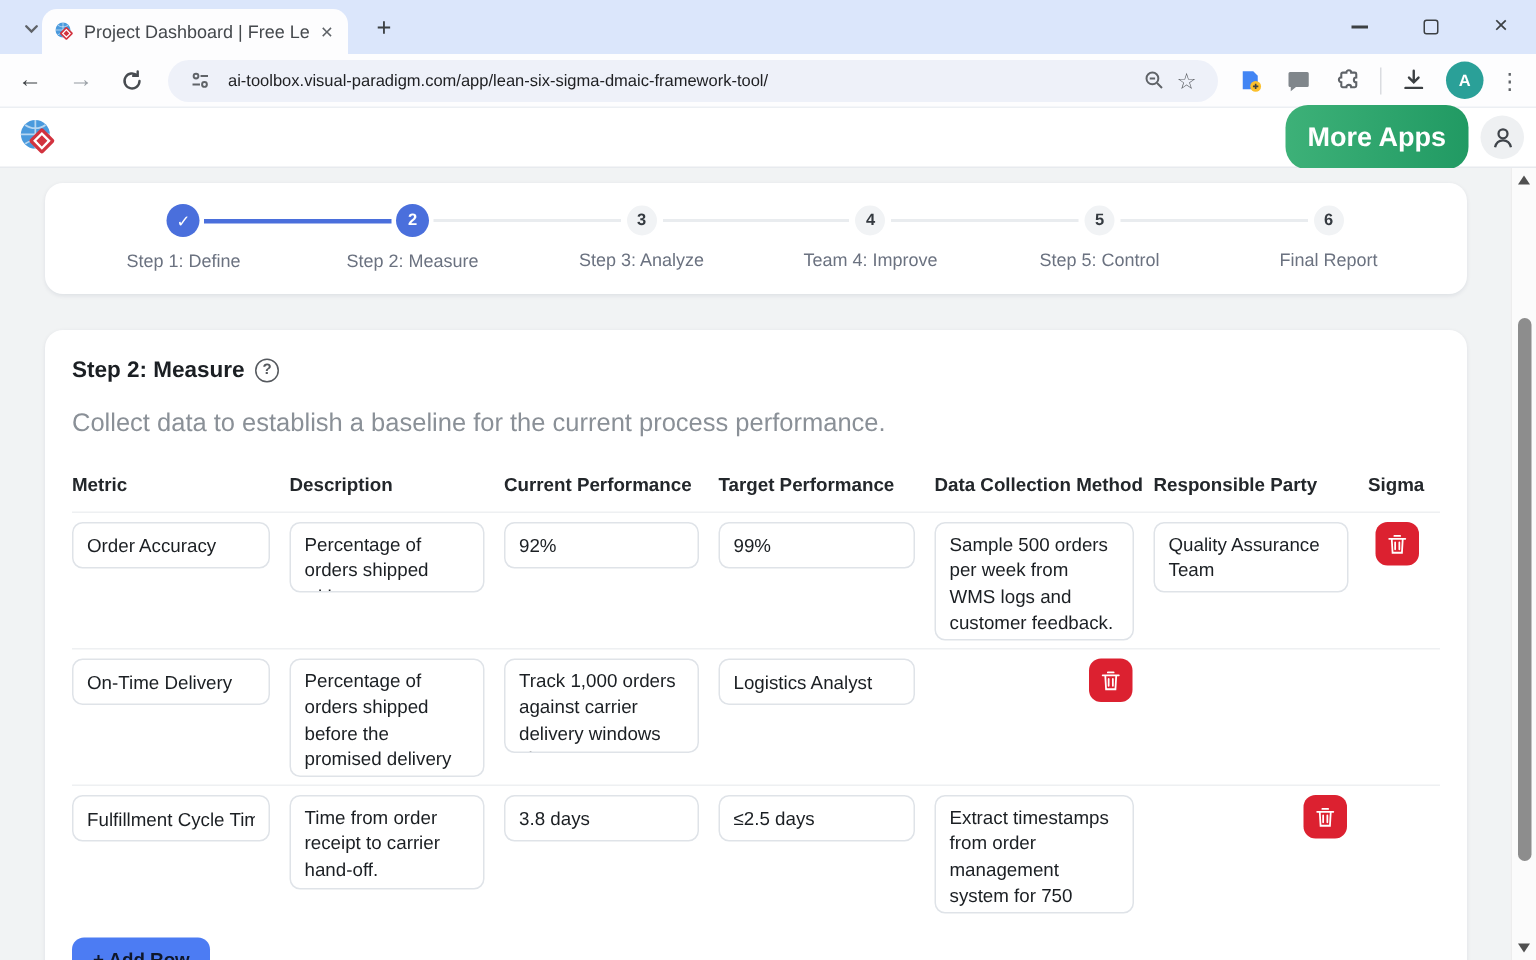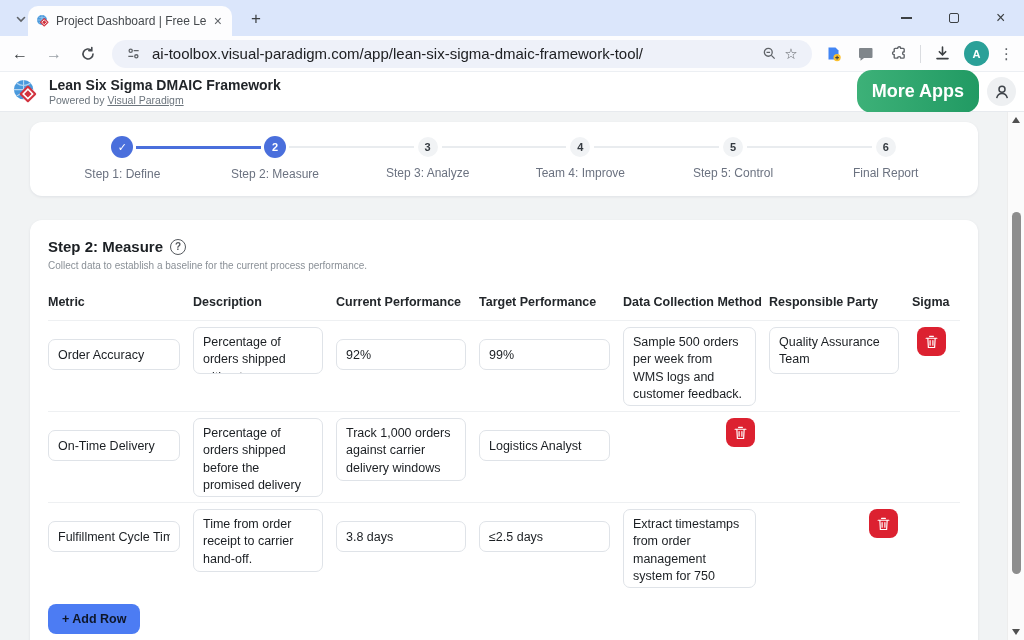--- a/index.html
+++ b/index.html
@@ -17,21 +17,21 @@
   .newtab-btn { position:absolute; left:244px; top:7px; width:24px; height:24px; font-size:17px; color:#3c4043; display:flex; align-items:center; justify-content:center; }
   .win-controls { position:absolute; right:0; top:0; height:36px; width:142px; display:flex; align-items:center; justify-content:space-around; }
   .win-min { width:11px; height:1.5px; background:#3c4043; display:inline-block; }
   .win-max { width:10px; height:10px; border:1.5px solid #3c4043; border-radius:2px; display:inline-block; }
   .win-close { font-size:16px; color:#3c4043; line-height:1; }
   
   .toolbar { position:absolute; top:36px; left:0; width:1024px; height:36px; background:#fdfdfe; display:flex; align-items:center; border-bottom:1px solid #eceff3; }
   .nav-ic { width:28px; height:28px; display:flex; align-items:center; justify-content:center; margin-left:6px; font-size:16px; }
   .back { color:#3c4043; } .fwd { color:#9aa0a6; }
   .urlbar { margin-left:10px; width:700px; height:28px; background:#eef1f9; border-radius:14px; display:flex; align-items:center; padding:0 10px; }
-  .url-text { flex:1; font-size:15px; color:#202124; margin-left:8px; white-space:nowrap; overflow:hidden; }
+  .url-text { flex:1; font-size:11px; color:#202124; margin-left:8px; white-space:nowrap; overflow:hidden; }
   .pill-ic { width:22px; height:22px; display:flex; align-items:center; justify-content:center; }
   .star { font-size:15px; color:#5f6368; }
   .ext-ic { width:24px; height:24px; display:flex; align-items:center; justify-content:center; margin-left:9px; }
   .tb-sep { width:1px; height:18px; background:#dadce0; margin-left:9px; }
   .avatar { width:25px; height:25px; border-radius:50%; background:var(--avatar-teal,#2aa098); color:#fff; font-size:11px; font-weight:bold; display:flex; align-items:center; justify-content:center; margin-left:10px; }
   .menu-dots { font-size:15px; color:#5f6368; margin-left:10px; margin-right:8px; }
   
   .appheader { position:absolute; top:72px; left:0; width:1024px; height:40px; background:#fff; border-bottom:1px solid #e7eaee; display:flex; align-items:center; padding:0 8px 0 12px; }
   .logo { width:27px; height:27px; margin-right:10px; }
   .app-title { font-size:14px; font-weight:bold; color:#212529; line-height:1.15; }
@@ -51,29 +51,29 @@
   .step-line.blue { background:var(--accent-blue,#4a6fdc); height:3px; top:9.5px; }
   .step-circle { width:22px; height:22px; border-radius:50%; display:flex; align-items:center; justify-content:center; font-size:11px; font-weight:bold; z-index:1; }
   .step-circle.filled { background:var(--accent-blue,#4a6fdc); color:#fff; }
   .step-circle.pending { width:20px; height:20px; margin-top:1px; background:#f1f3f5; color:#343a40; }
   .step-label { margin-top:9px; font-size:12px; color:#6b7280; }
   
   .main-card { margin-top:24px; padding:18px 18px 24px; min-height:450px; }
   .m-title-row { display:flex; align-items:center; gap:7px; }
   .m-title { font-size:15px; font-weight:bold; color:#1b1f23; }
   .help-ic { width:16px; height:16px; border:1.4px solid #55595e; border-radius:50%; color:#55595e; font-size:10px; font-weight:bold; display:flex; align-items:center; justify-content:center; }
-  .m-sub { margin-top:5px; font-size:10px; color:#8a9097; }
+  .m-sub { margin-top:17px; font-size:17px; color:#8a9097; }
   .tgrid { display:grid; grid-template-columns:145px 143px 143px 144px 146px 143px 1fr; }
   .thead { margin-top:24px; padding-bottom:11px; border-bottom:1px solid #eef0f2; }
   .th { font-size:12.5px; font-weight:bold; color:#23272b; }
   .th-action { text-align:right; padding-right:14px; }
   .trow { padding:6px 0 5px; border-bottom:1px solid #eef0f2; align-items:start; }
   .trow:last-of-type { border-bottom:none; }
   .cellbox { display:block; width:calc(100% - 13px); border:1px solid #dfe3e8; border-radius:7px; background:#fff; padding:6px 9px; font-size:12.5px; color:#1b1f23; line-height:1.38; font-family:inherit; resize:none; overflow:hidden; }
-  .s  { height:31px;margin-top:12px; } .m2 { height:47px; } .m3 { height:63px; } .m4 { height:79px; }
+  .s  { height:31px; } .m2 { height:47px; } .m3 { height:63px; } .m4 { height:79px; }
   .del-btn { width:29px; height:29px; border:none; border-radius:8px; background:var(--danger-red,#dc2130); display:flex; align-items:center; justify-content:center; justify-self:end; margin-right:14px; }
   .addrow-btn { margin-top:11px; border:none; background:var(--button-blue,#4c7cf3); color:#0f172a; font-size:12.5px; font-weight:bold; padding:8px 14px; border-radius:8px; font-family:inherit; }
   
   .scrollbar { position:absolute; top:112px; right:0; bottom:0; width:17px; background:#fbfbfb; border-left:1px solid #ededed; }
   .sb-up { position:absolute; top:5px; left:4px; width:0; height:0; border-left:4.5px solid transparent; border-right:4.5px solid transparent; border-bottom:6px solid #505050; }
   .sb-down { position:absolute; bottom:5px; left:4px; width:0; height:0; border-left:4.5px solid transparent; border-right:4.5px solid transparent; border-top:6px solid #505050; }
   .sb-thumb { position:absolute; top:100px; left:4px; width:9px; height:362px; background:#8d8d8d; border-radius:5px; }
 </style>
 </head>
 <body>
@@ -160,24 +160,20 @@
   <span class="menu-dots">⋮</span>
 </div>
 
 <div class="appheader">
   <svg class="logo" viewBox="0 0 28 28">
     <circle cx="12" cy="12" r="10" fill="#4a9add"></circle>
     <path d="M2 12h20M12 2v20M5 5.5c4 3 10 3 14 0M5 18.5c4-3 10-3 14 0" stroke="rgba(255,255,255,.6)" stroke-width="1.2" fill="none"></path>
     <rect x="10" y="10" width="13" height="13" rx="1.5" fill="#d2333f" transform="rotate(45 16.5 16.5)"></rect>
     <rect x="13" y="13" width="7" height="7" fill="none" stroke="#fff" stroke-width="1.6" transform="rotate(45 16.5 16.5)"></rect>
   </svg>
-  <div>
-    <div class="app-title">Lean Six Sigma DMAIC Framework</div>
-    <div class="powered"><span>Powered by </span><a href="#">Visual Paradigm</a></div>
-  </div>
   <div class="hdr-right">
     <button class="more-apps">More Apps</button>
     <span class="person-btn">
       <svg width="16" height="16" viewBox="0 0 16 16">
           <g stroke="#3f444a" stroke-width="1.5" fill="none">
             <circle cx="8" cy="5.2" r="3"></circle>
             <path d="M2.7 14.2c.7-3.1 2.7-4.6 5.3-4.6s4.6 1.5 5.3 4.6"></path>
           </g>
         </svg>
     </span>

